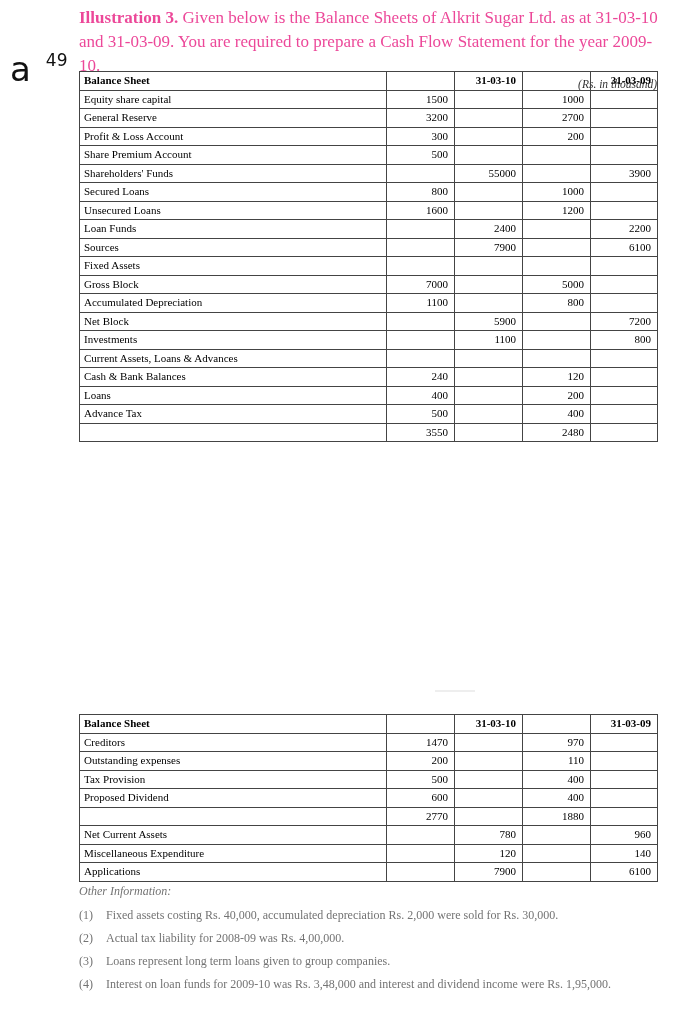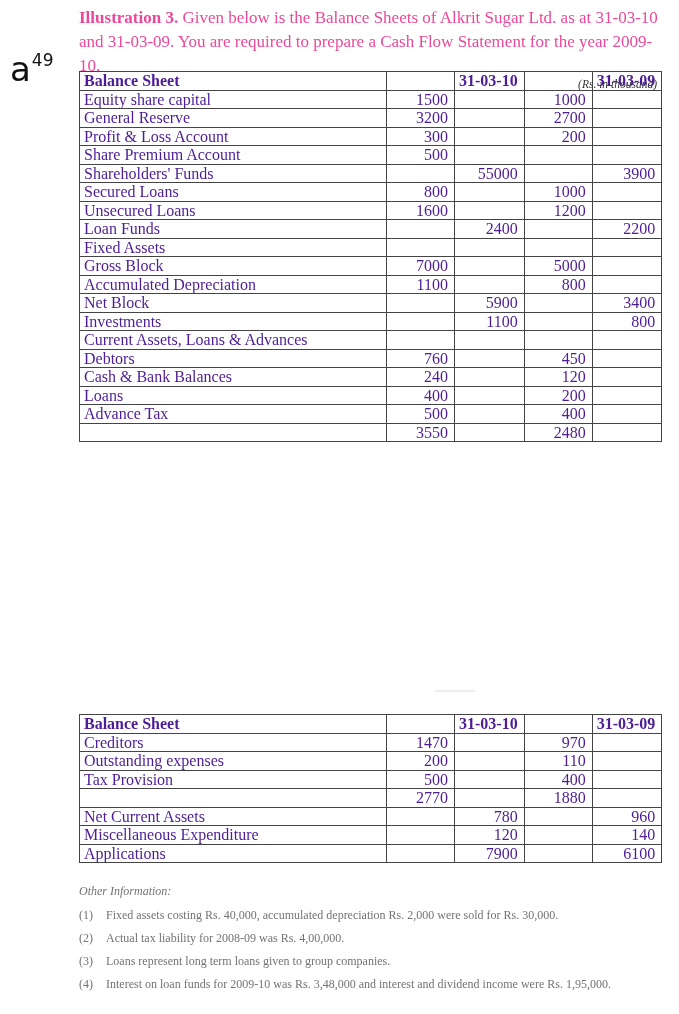--- a/index.html
+++ b/index.html
@@ -13,24 +13,24 @@
   }
   .intro b { font-weight: bold; }
   .unit {
     position: absolute; right: 22px; top: 46px;
     font-size: 11.5px; font-style: italic; color: #333; margin-top: 32px;
   }
   .margin-note {
     position: absolute; left: 10px; top: 52px;
     font-family: "DejaVu Sans", sans-serif; font-size: 34px; color: #111; line-height: 1;
   }
-  .margin-note sup { font-size: 17px; vertical-align: 15px; margin-left: 1px; }
+  .margin-note sup { font-size: 17px; vertical-align: 15px; margin-left: 15px; }
   table.bs {
     position: absolute; left: 79px; border-collapse: collapse;
-    font-size: 16px; color: #4c1d95; table-layout: fixed; border-radius: 18px;
+    font-size: 11px; color: #000000; table-layout: fixed; border-radius: 18px;
   }
   table.bs td {
     border: 1px solid #444; height: 17.5px; padding: 0 4px; line-height: 17px;
     white-space: nowrap; overflow: hidden;
   }
   table.bs td.num { text-align: right; padding-right: 6px; }
   table.bs td.head { font-weight: bold; }
   table.bs col.c0 { width: 307px; }
   table.bs col.c1 { width: 68px; }
   table.bs col.c2 { width: 68px; }
@@ -125,20 +125,27 @@
         <td class="num"></td>
       </tr>
       <tr>
         <td>Loan Funds</td>
         <td class="num"></td>
         <td class="num">2400</td>
         <td class="num"></td>
         <td class="num">2200</td>
       </tr>
       <tr>
+        <td>Sources</td>
+        <td class="num"></td>
+        <td class="num">7900</td>
+        <td class="num"></td>
+        <td class="num">6100</td>
+      </tr>
+      <tr>
         <td>Fixed Assets</td>
         <td class="num"></td>
         <td class="num"></td>
         <td class="num"></td>
         <td class="num"></td>
       </tr>
       <tr>
         <td>Gross Block</td>
         <td class="num">7000</td>
         <td class="num"></td>
@@ -150,41 +157,34 @@
         <td class="num">1100</td>
         <td class="num"></td>
         <td class="num">800</td>
         <td class="num"></td>
       </tr>
       <tr>
         <td>Net Block</td>
         <td class="num"></td>
         <td class="num">5900</td>
         <td class="num"></td>
-        <td class="num">3400</td>
+        <td class="num">7200</td>
       </tr>
       <tr>
         <td>Investments</td>
         <td class="num"></td>
         <td class="num">1100</td>
         <td class="num"></td>
         <td class="num">800</td>
       </tr>
       <tr>
         <td>Current Assets, Loans &amp; Advances</td>
         <td class="num"></td>
         <td class="num"></td>
         <td class="num"></td>
-        <td class="num"></td>
-      </tr>
-      <tr>
-        <td>Debtors</td>
-        <td class="num">760</td>
-        <td class="num"></td>
-        <td class="num">450</td>
         <td class="num"></td>
       </tr>
       <tr>
         <td>Cash &amp; Bank Balances</td>
         <td class="num">240</td>
         <td class="num"></td>
         <td class="num">120</td>
         <td class="num"></td>
       </tr>
       <tr>
@@ -239,20 +239,27 @@
       <tr>
         <td>Outstanding expenses</td>
         <td class="num">200</td>
         <td class="num"></td>
         <td class="num">110</td>
         <td class="num"></td>
       </tr>
       <tr>
         <td>Tax Provision</td>
         <td class="num">500</td>
+        <td class="num"></td>
+        <td class="num">400</td>
+        <td class="num"></td>
+      </tr>
+      <tr>
+        <td>Proposed Dividend</td>
+        <td class="num">600</td>
         <td class="num"></td>
         <td class="num">400</td>
         <td class="num"></td>
       </tr>
       <tr>
         <td></td>
         <td class="num">2770</td>
         <td class="num"></td>
         <td class="num">1880</td>
         <td class="num"></td>

